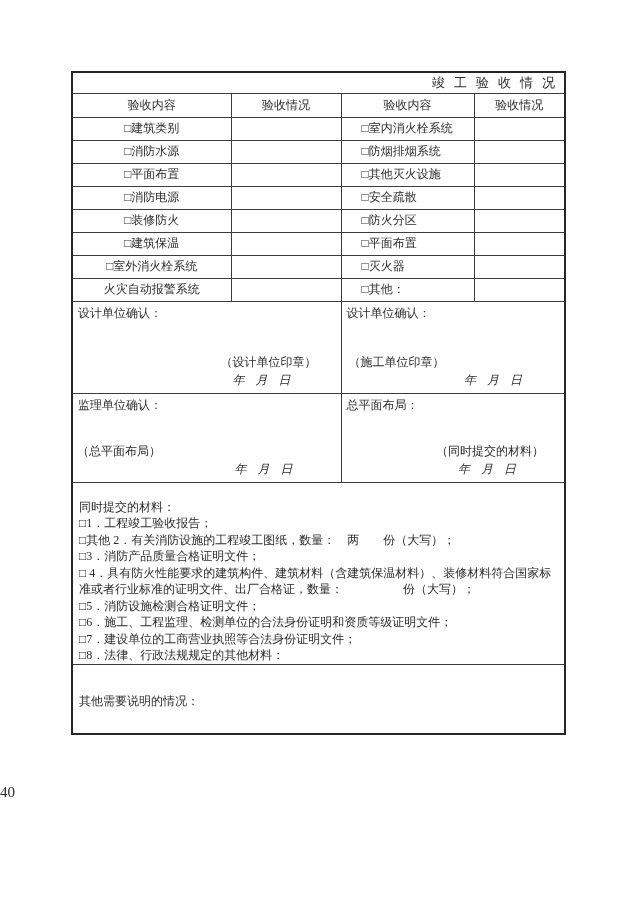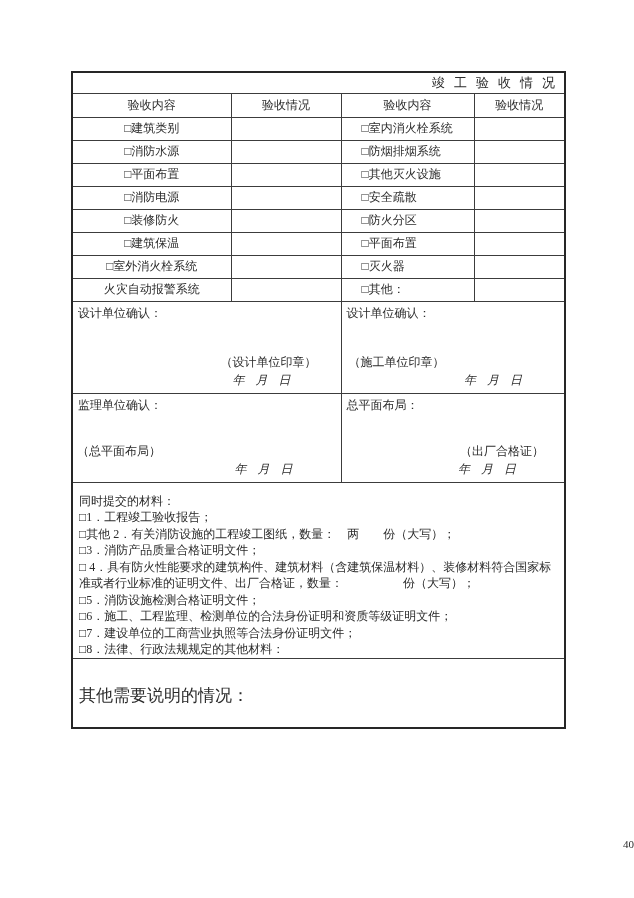--- a/index.html
+++ b/index.html
@@ -62,39 +62,39 @@
   .cell-construction .conf-seal { left: 7px; bottom: 22px; }
   .cell-construction .conf-date { right: 42px; bottom: 4px; }
   .cell-supervision .conf-seal { left: 4px; bottom: 22px; }
   .cell-supervision .conf-date { right: 48px; bottom: 4px; }
   .cell-build .conf-seal { right: 20px; bottom: 22px; }
   .cell-build .conf-date { right: 48px; bottom: 4px; }
 
   .materials-cell {
     height: 168px;
     vertical-align: top;
-    padding: 10px 6px 0 6px;
+    padding: 16px 6px 0 6px;
     font-size: 12px;
     line-height: 16.5px;
   }
   .materials-cell div { word-break: break-all; }
 
   .other-cell {
     height: 70px;
     vertical-align: top;
     padding: 5px 6px 0 6px;
-    font-size: 17px;
+    font-size: 12px;
   }
 
   .page-number {
     position: absolute;
-    top: 838px; left: 0;
+    top: 784px; left: 0;
     width: 100%;
-    text-align: right;
-    font-size: 11px;
+    text-align: left;
+    font-size: 15px;
     font-family: "Liberation Serif", "DejaVu Serif", serif;
   }
 </style>
 </head>
 <body>
 
 <div class="doc-page">
 
   <table class="accept-table">
     <colgroup>
@@ -179,21 +179,21 @@
     </tr>
 
     <tr class="conf-row-2">
       <td class="conf-cell cell-supervision" colspan="2">
         <span class="conf-label">监理单位确认：</span>
         <span class="conf-seal">（总平面布局）</span>
         <span class="conf-date">年 月 日</span>
       </td>
       <td class="conf-cell cell-build" colspan="2">
         <span class="conf-label">总平面布局：</span>
-        <span class="conf-seal">（出厂合格证）</span>
+        <span class="conf-seal">（同时提交的材料）</span>
         <span class="conf-date">年 月 日</span>
       </td>
     </tr>
 
     <tr>
       <td class="materials-cell" colspan="4">
         <div>同时提交的材料：</div>
         <div>□1．工程竣工验收报告；</div>
         <div>□其他 2．有关消防设施的工程竣工图纸，数量：　两　　份（大写）；</div>
         <div>□3．消防产品质量合格证明文件；</div>

